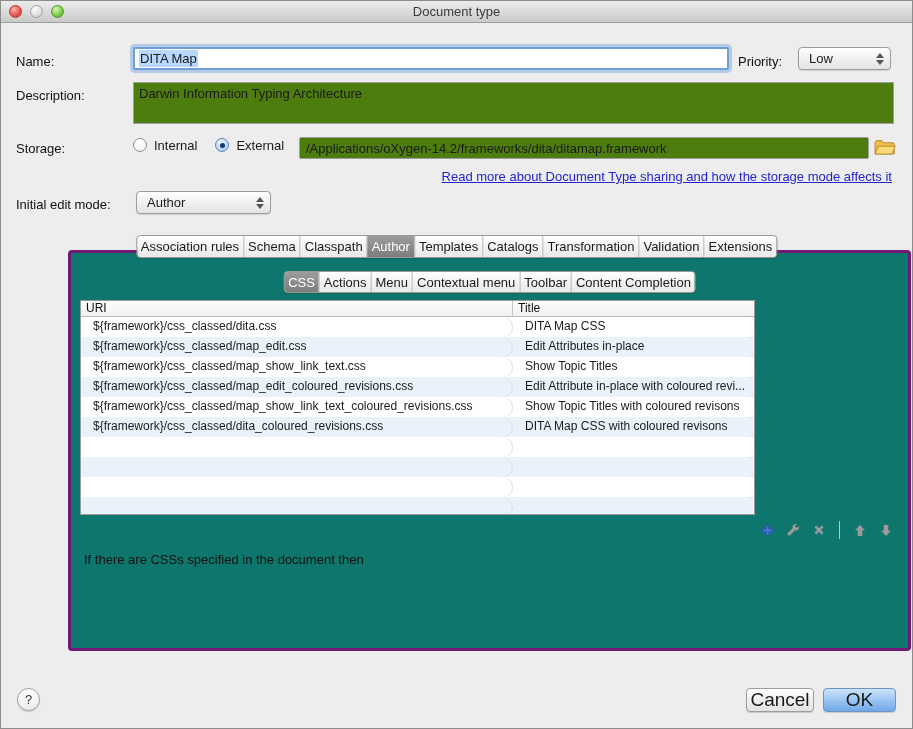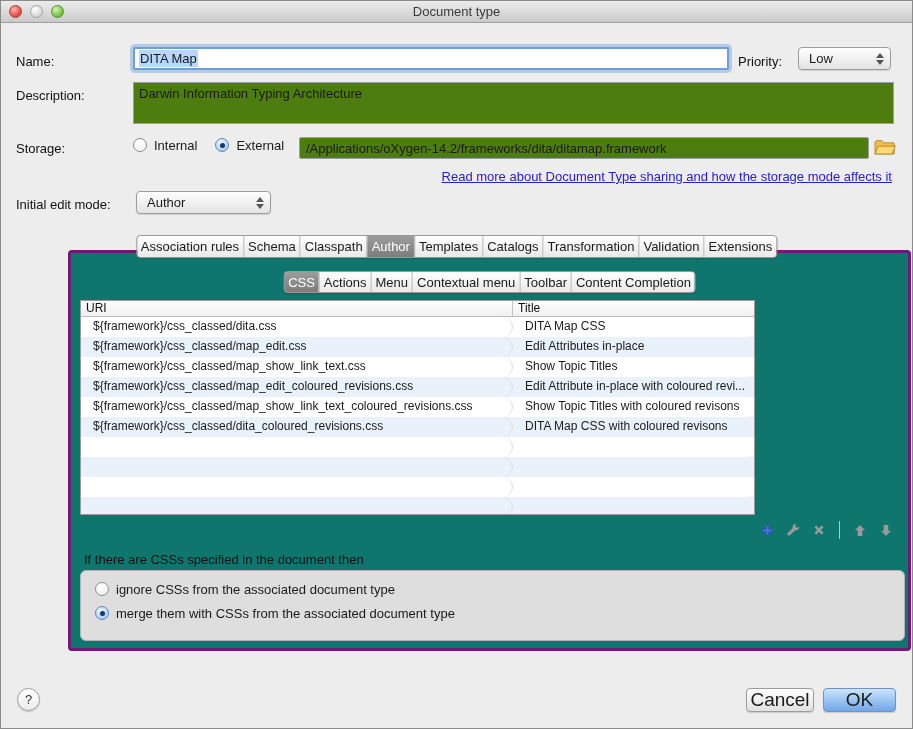--- a/index.html
+++ b/index.html
@@ -256,30 +256,20 @@
           </svg>
         </span>
         <span class="tool">
           <svg width="12" height="13" viewBox="0 0 12 13">
             <path d="M6 12 1 6.8h2.7V1h4.6v5.8H11z" fill="#9b9b9b"></path>
           </svg>
         </span>
       </div>
 
     <div class="opts-heading">If there are CSSs specified in the document then</div>
-    <div class="groupbox">
-        <div class="radio-row">
-          <span class="radio"></span>
-          <span>ignore CSSs from the associated document type</span>
-        </div>
-        <div class="radio-row">
-          <span class="radio on"></span>
-          <span>merge them with CSSs from the associated document type</span>
-        </div>
-      </div>
   </div>
 
   <div class="help-btn">
     <span>?</span>
   </div>
   <div class="btn btn-cancel">Cancel</div>
   <div class="btn btn-ok">OK</div>
 
 </div>
 

